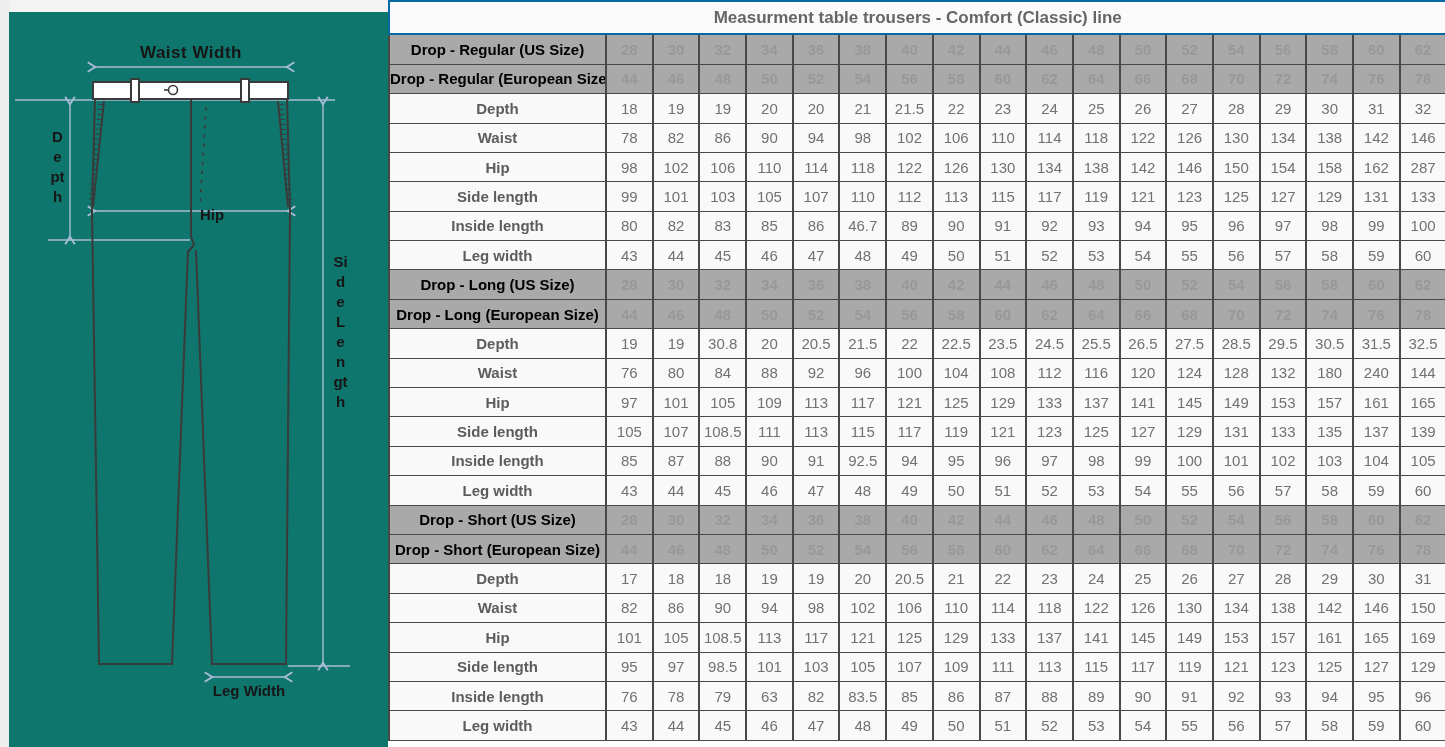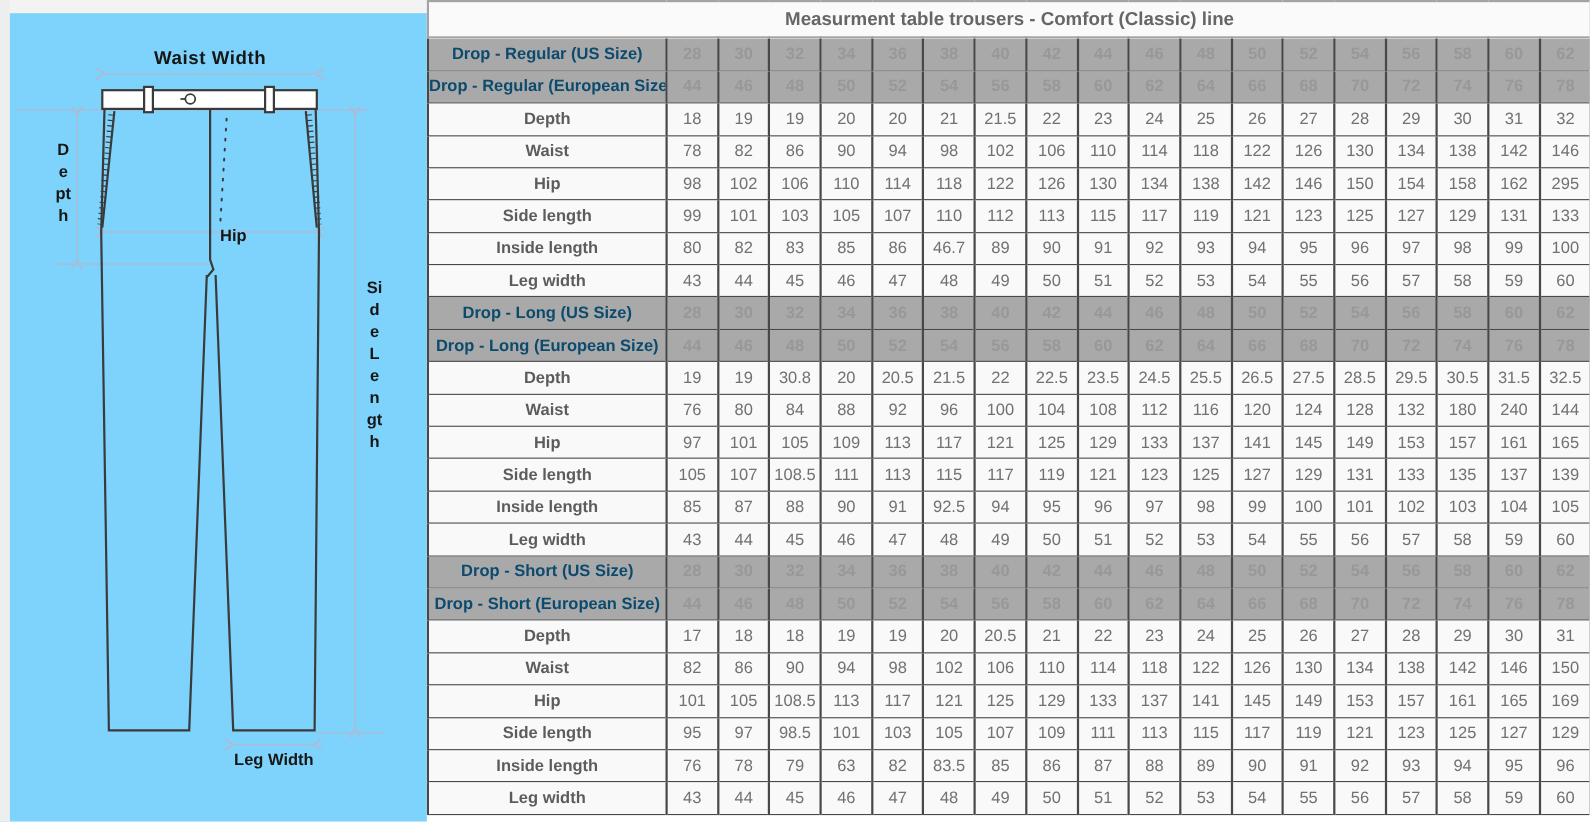--- a/index.html
+++ b/index.html
@@ -1,21 +1,21 @@
 <!DOCTYPE html>
 <html><head>
 <meta charset="utf-8">
 <style>
   html,body{margin:0;padding:0;}
   body{
     width:1445px;height:747px;display:flex;background:#ffffff;
     font-family:"Liberation Sans",sans-serif;overflow:hidden;
   }
   
-  .diagram-panel{position:relative;width:388px;height:747px;background:#7dd3fc;flex:0 0 auto;}
+  .diagram-panel{position:relative;width:388px;height:747px;background:#0f766e;flex:0 0 auto;}
   .edge-left{position:absolute;left:0;top:0;width:9px;height:747px;background:#eeeeee;}
   .edge-top{position:absolute;left:0;top:0;width:388px;height:12px;background:#f3f3f3;}
   .dlabel{position:absolute;color:#161616;font-weight:bold;}
   .waist-label{top:43px;left:93px;width:196px;text-align:center;font-size:17px;letter-spacing:.5px;}
   .hip-label{top:206px;left:200px;font-size:15px;}
   .legwidth-label{top:682px;left:203px;width:92px;text-align:center;font-size:15px;}
   .vlabel{width:15px;word-break:break-all;line-height:20px;text-align:center;font-size:15px;}
   .depth-label{top:127px;left:50px;}
   .side-label{top:252px;left:333px;}
   
@@ -27,24 +27,24 @@
   col.c-label{width:217px;}
   col.c-val{width:46.7px;}
   td{
     border:2px solid #484848;border-top-width:1px;border-bottom-width:1px;
     padding:0;text-align:center;vertical-align:middle;
     font-size:15px;color:#717171;background:#f9f9f9;white-space:nowrap;overflow:hidden;
   }
   tr.title-row{height:33px;}
   tr.title-row td{
     background:#fafafa;font-weight:bold;font-size:17px;color:#666666;
-    border:2px solid #a3a3a3;
+    border:2px solid #0369a1;
   }
   tr.row-size td{background:#a9a9a9;color:#989898;font-weight:bold;}
-  tr.row-size td.lab{color:#0c4a6e;}
+  tr.row-size td.lab{color:#000000;}
   tr.row-size + tr.row-size td{border-top:1px solid #b9b9b9;}
   tr.row-measure td.lab{font-weight:bold;color:#5c5c5c;}
 </style>
 </head>
 <body>
 
 <div class="diagram-panel">
   <div class="edge-top"></div>
   <div class="edge-left"></div>
 
@@ -206,21 +206,21 @@
           <td>126</td>
           <td>130</td>
           <td>134</td>
           <td>138</td>
           <td>142</td>
           <td>146</td>
           <td>150</td>
           <td>154</td>
           <td>158</td>
           <td>162</td>
-          <td>295</td>
+          <td>287</td>
         </tr>
         <tr class="row-measure">
           <td class="lab">Side length</td>
           <td>99</td>
           <td>101</td>
           <td>103</td>
           <td>105</td>
           <td>107</td>
           <td>110</td>
           <td>112</td>

